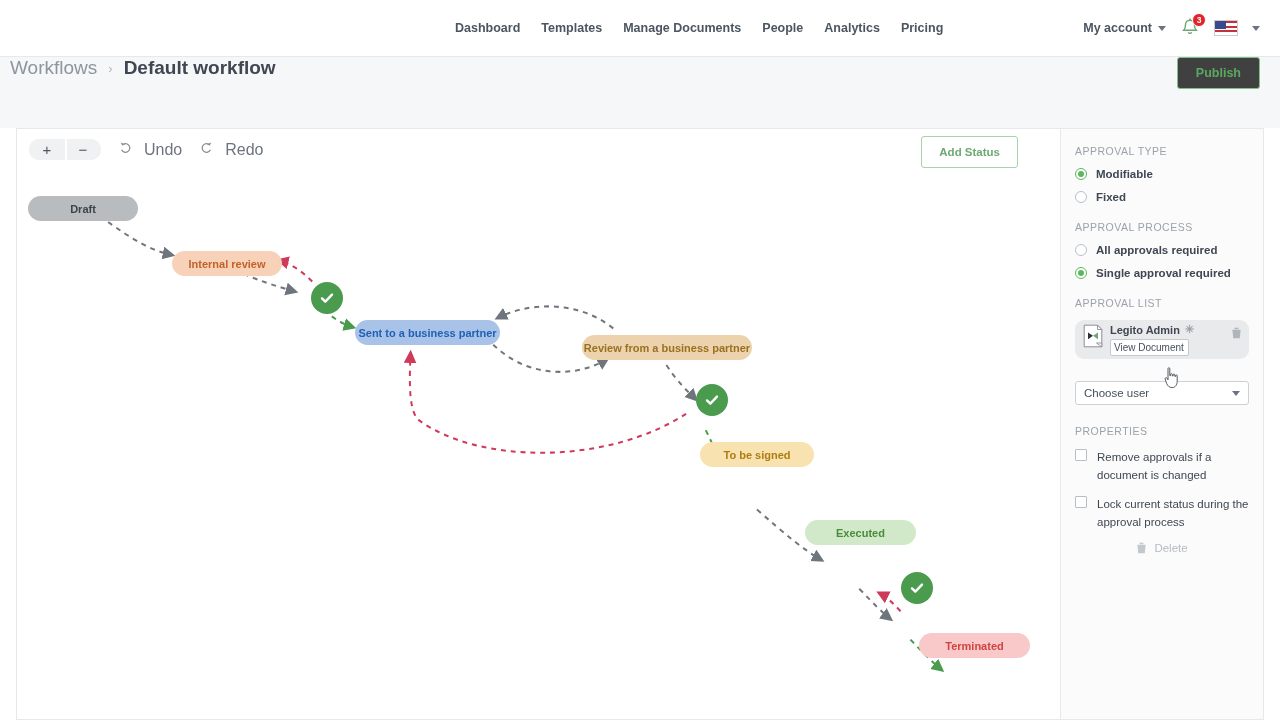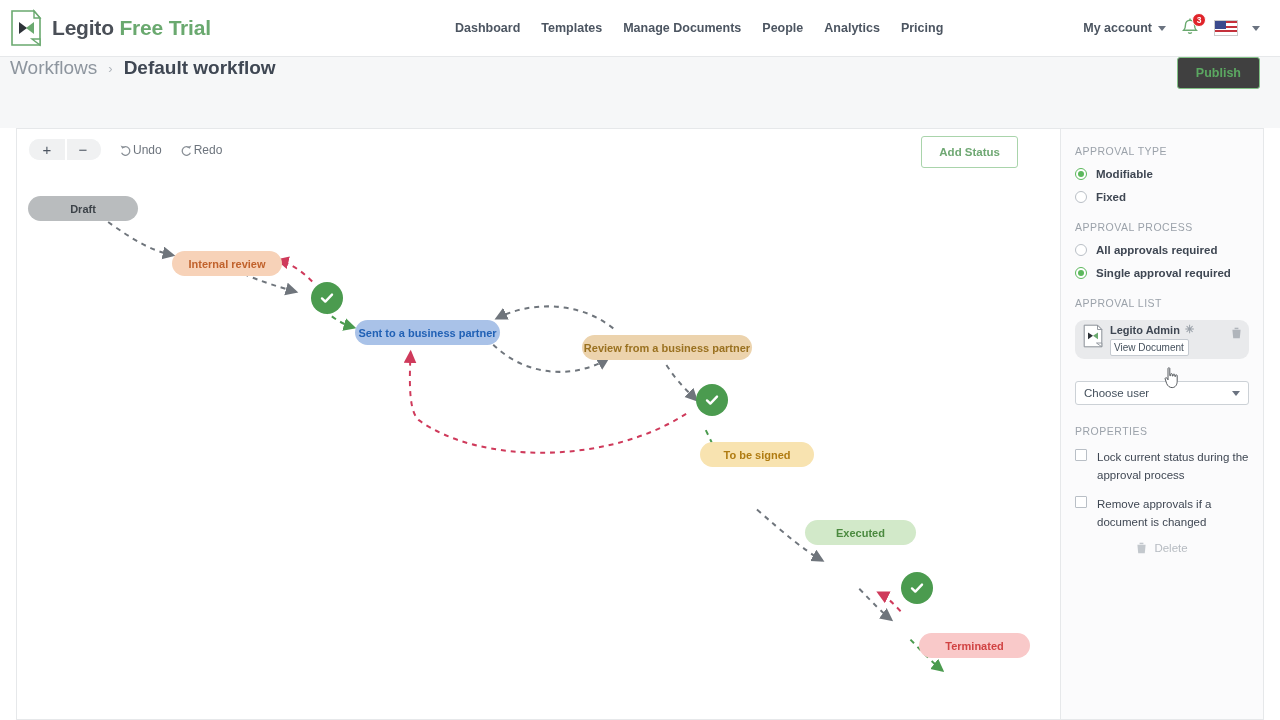--- a/index.html
+++ b/index.html
@@ -91,21 +91,21 @@
     position: relative;
     overflow: hidden;
   }
   .canvas-toolbar { position:absolute; top:10px; left:12px; display:flex; align-items:center; gap: 18px; z-index: 5;}
   .zoom-group { display:flex; background:#f0f1f2; border-radius: 16px; overflow:hidden; }
   .zoom-btn {
     width: 36px; height: 21px; display:flex; align-items:center; justify-content:center;
     font-size: 15px; color:#4c5561; cursor:pointer; background:#f0f1f2;
   }
   .zoom-btn + .zoom-btn { box-shadow: inset 2px 0 0 #fff; }
-  .hist-btn { display:flex; align-items:flex-end; gap:1px; font-size:12px; color:#6d747d; cursor:pointer; }
+  .hist-btn { display:flex; align-items:flex-start; gap:12px; font-size:16px; color:#6d747d; cursor:pointer; }
 
   .addstatus-btn {
     position:absolute; top: 7px; right: 42px;
     border: 1px solid #a9d4ab; color:#6fa873; background:#fff;
     font-size: 11.5px; font-weight:bold;
     padding: 9px 17px; border-radius: 3px; cursor:pointer; z-index:5;
   }
 
   svg.flow { position:absolute; inset:0; width:100%; height:100%; }
 
@@ -173,35 +173,20 @@
   .delete-row {
     display:flex; align-items:center; justify-content:center; gap:7px;
     color:#b6bbc1; font-size: 11.5px; margin-top: 8px; cursor:pointer;
   }
   .cursor-hand { position:absolute; left: 1163px; top: 366px; z-index: 50; pointer-events:none; }
 </style>
 </head>
 <body>
 
 <div class="topnav">
-  <div class="brand">
-    <div class="brand-logo">
-      <svg width="32" height="38" viewBox="0 0 32 38">
-        <path d="M2 2 H24 L30 9 V36 H2 Z" fill="#fff" stroke="#6aa96f" stroke-width="1.6"></path>
-        <path d="M24 2 L24 9 L30 9 Z" fill="#fff" stroke="#6aa96f" stroke-width="1.4"></path>
-        <path d="M22 30 L30 30 L30 36 Z" fill="#fff" stroke="#6aa96f" stroke-width="1.4"></path>
-        <path d="M9 13 L17 19 L9 25 Z" fill="#2d3238"></path>
-        <path d="M24 13 L16 19 L24 25 Z" fill="#6aa96f"></path>
-      </svg>
-    </div>
-    <div class="brand-text">
-      <span class="brand-name">Legito</span>
-      <span class="brand-sub">Free Trial</span>
-    </div>
-  </div>
 
   <div class="nav-links">
     <a class="nav-link">Dashboard</a>
     <a class="nav-link">Templates</a>
     <a class="nav-link">Manage Documents</a>
     <a class="nav-link">People</a>
     <a class="nav-link">Analytics</a>
     <a class="nav-link">Pricing</a>
   </div>
 
@@ -393,25 +378,25 @@
 
     <div class="select-box">
       <span>Choose user</span>
       <span class="chev"></span>
     </div>
 
     <div class="sb-head">PROPERTIES</div>
 
     <div class="check-row">
       <span class="cb"></span>
-      <span class="cb-label">Lock current status during the approval process</span>
+      <span class="cb-label">Remove approvals if a document is changed</span>
     </div>
     <div class="check-row">
       <span class="cb"></span>
-      <span class="cb-label">Remove approvals if a document is changed</span>
+      <span class="cb-label">Lock current status during the approval process</span>
     </div>
 
     <div class="delete-row">
       <svg width="11" height="12" viewBox="0 0 11 12">
         <path d="M1.4 2.8 h8.2 l-.8 8.4 H2.2 Z" fill="#c3c8cd"></path>
         <rect x="3.6" y=".7" width="3.8" height="1.5" fill="#c3c8cd"></rect>
       </svg>
       <span>Delete</span>
     </div>
   </div>

